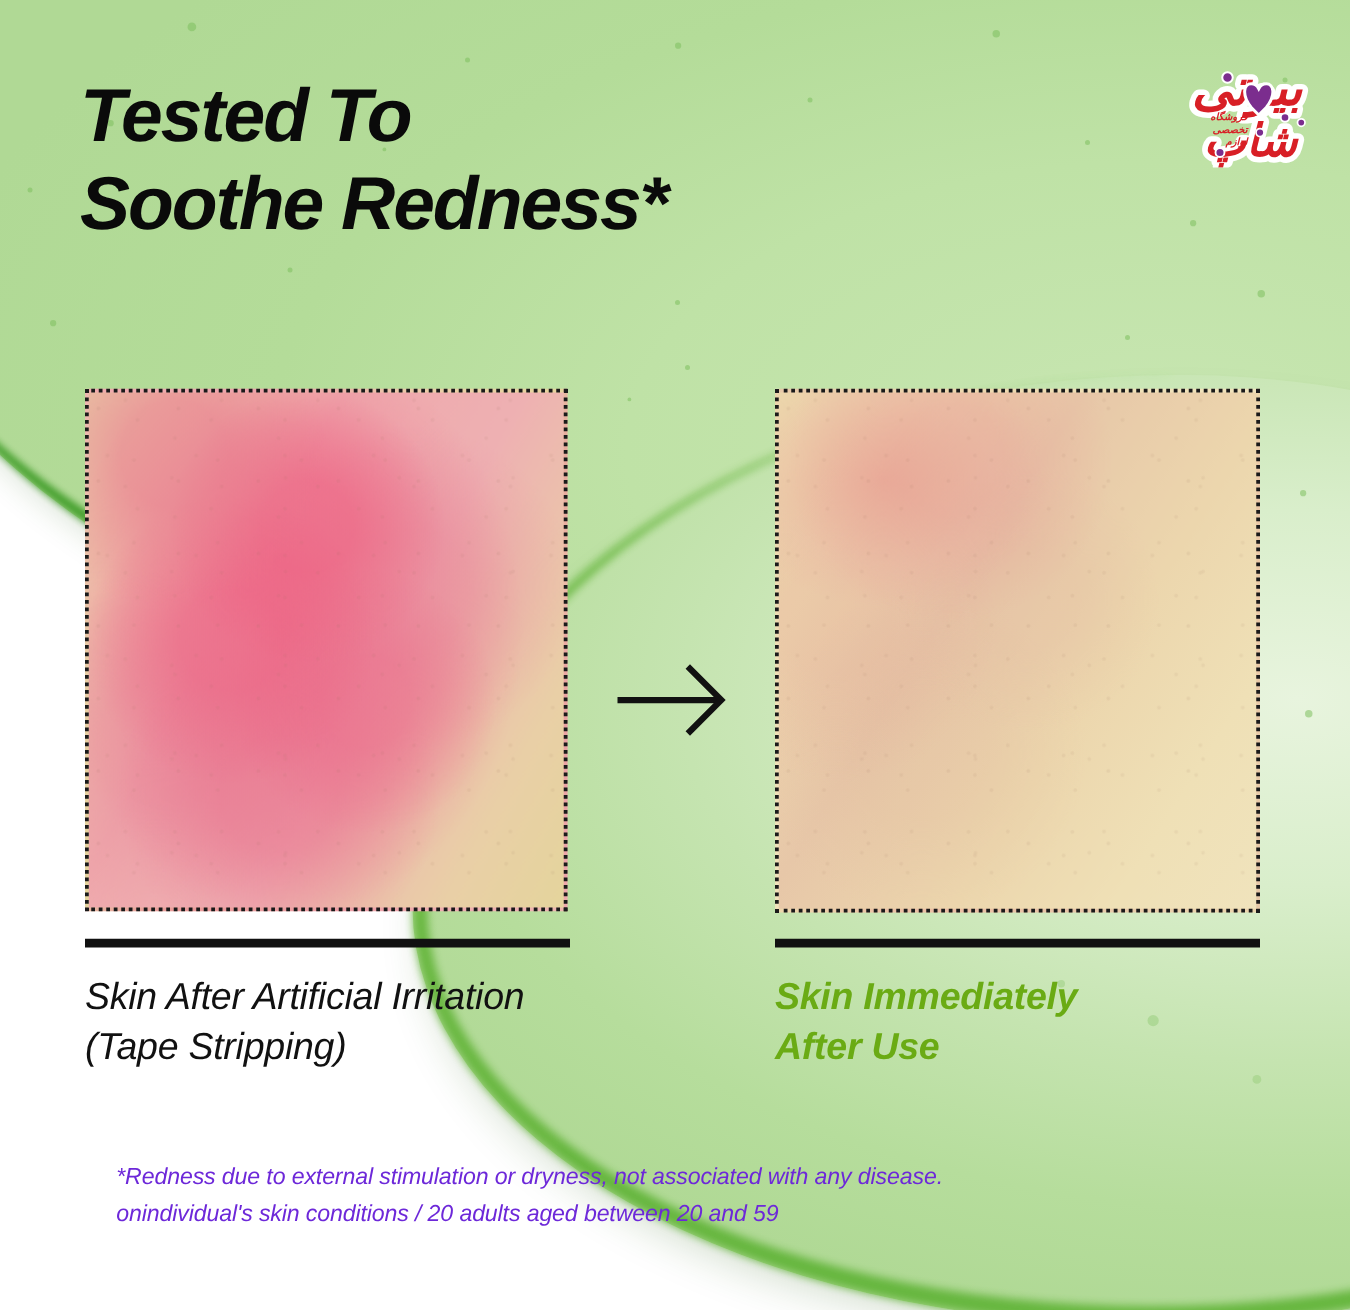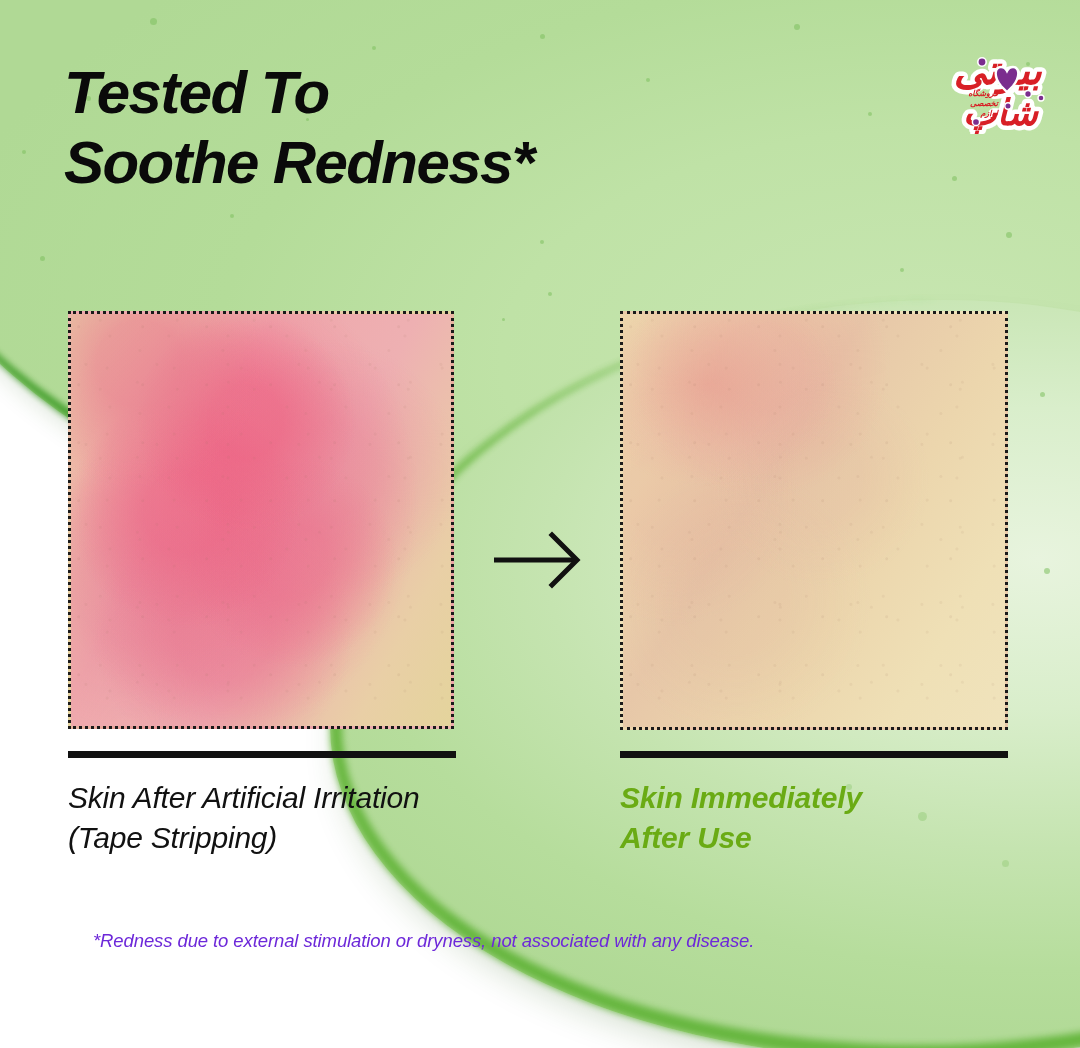--- a/index.html
+++ b/index.html
@@ -304,15 +304,16 @@
   <div class="rule rule-before"></div>
   <div class="rule rule-after"></div>
 
   <div class="caption caption-before">Skin After Artificial Irritation
 (Tape Stripping)</div>
   <div class="caption caption-after">Skin Immediately
 After Use</div>
 
   <div class="footnotes">
     <div>*Redness due to external stimulation or dryness, not associated with any disease.</div>
+    <div>onindividual's skin conditions / 20 adults aged between 20 and 59</div>
   </div>
 
 </div>
 
 </body></html>

